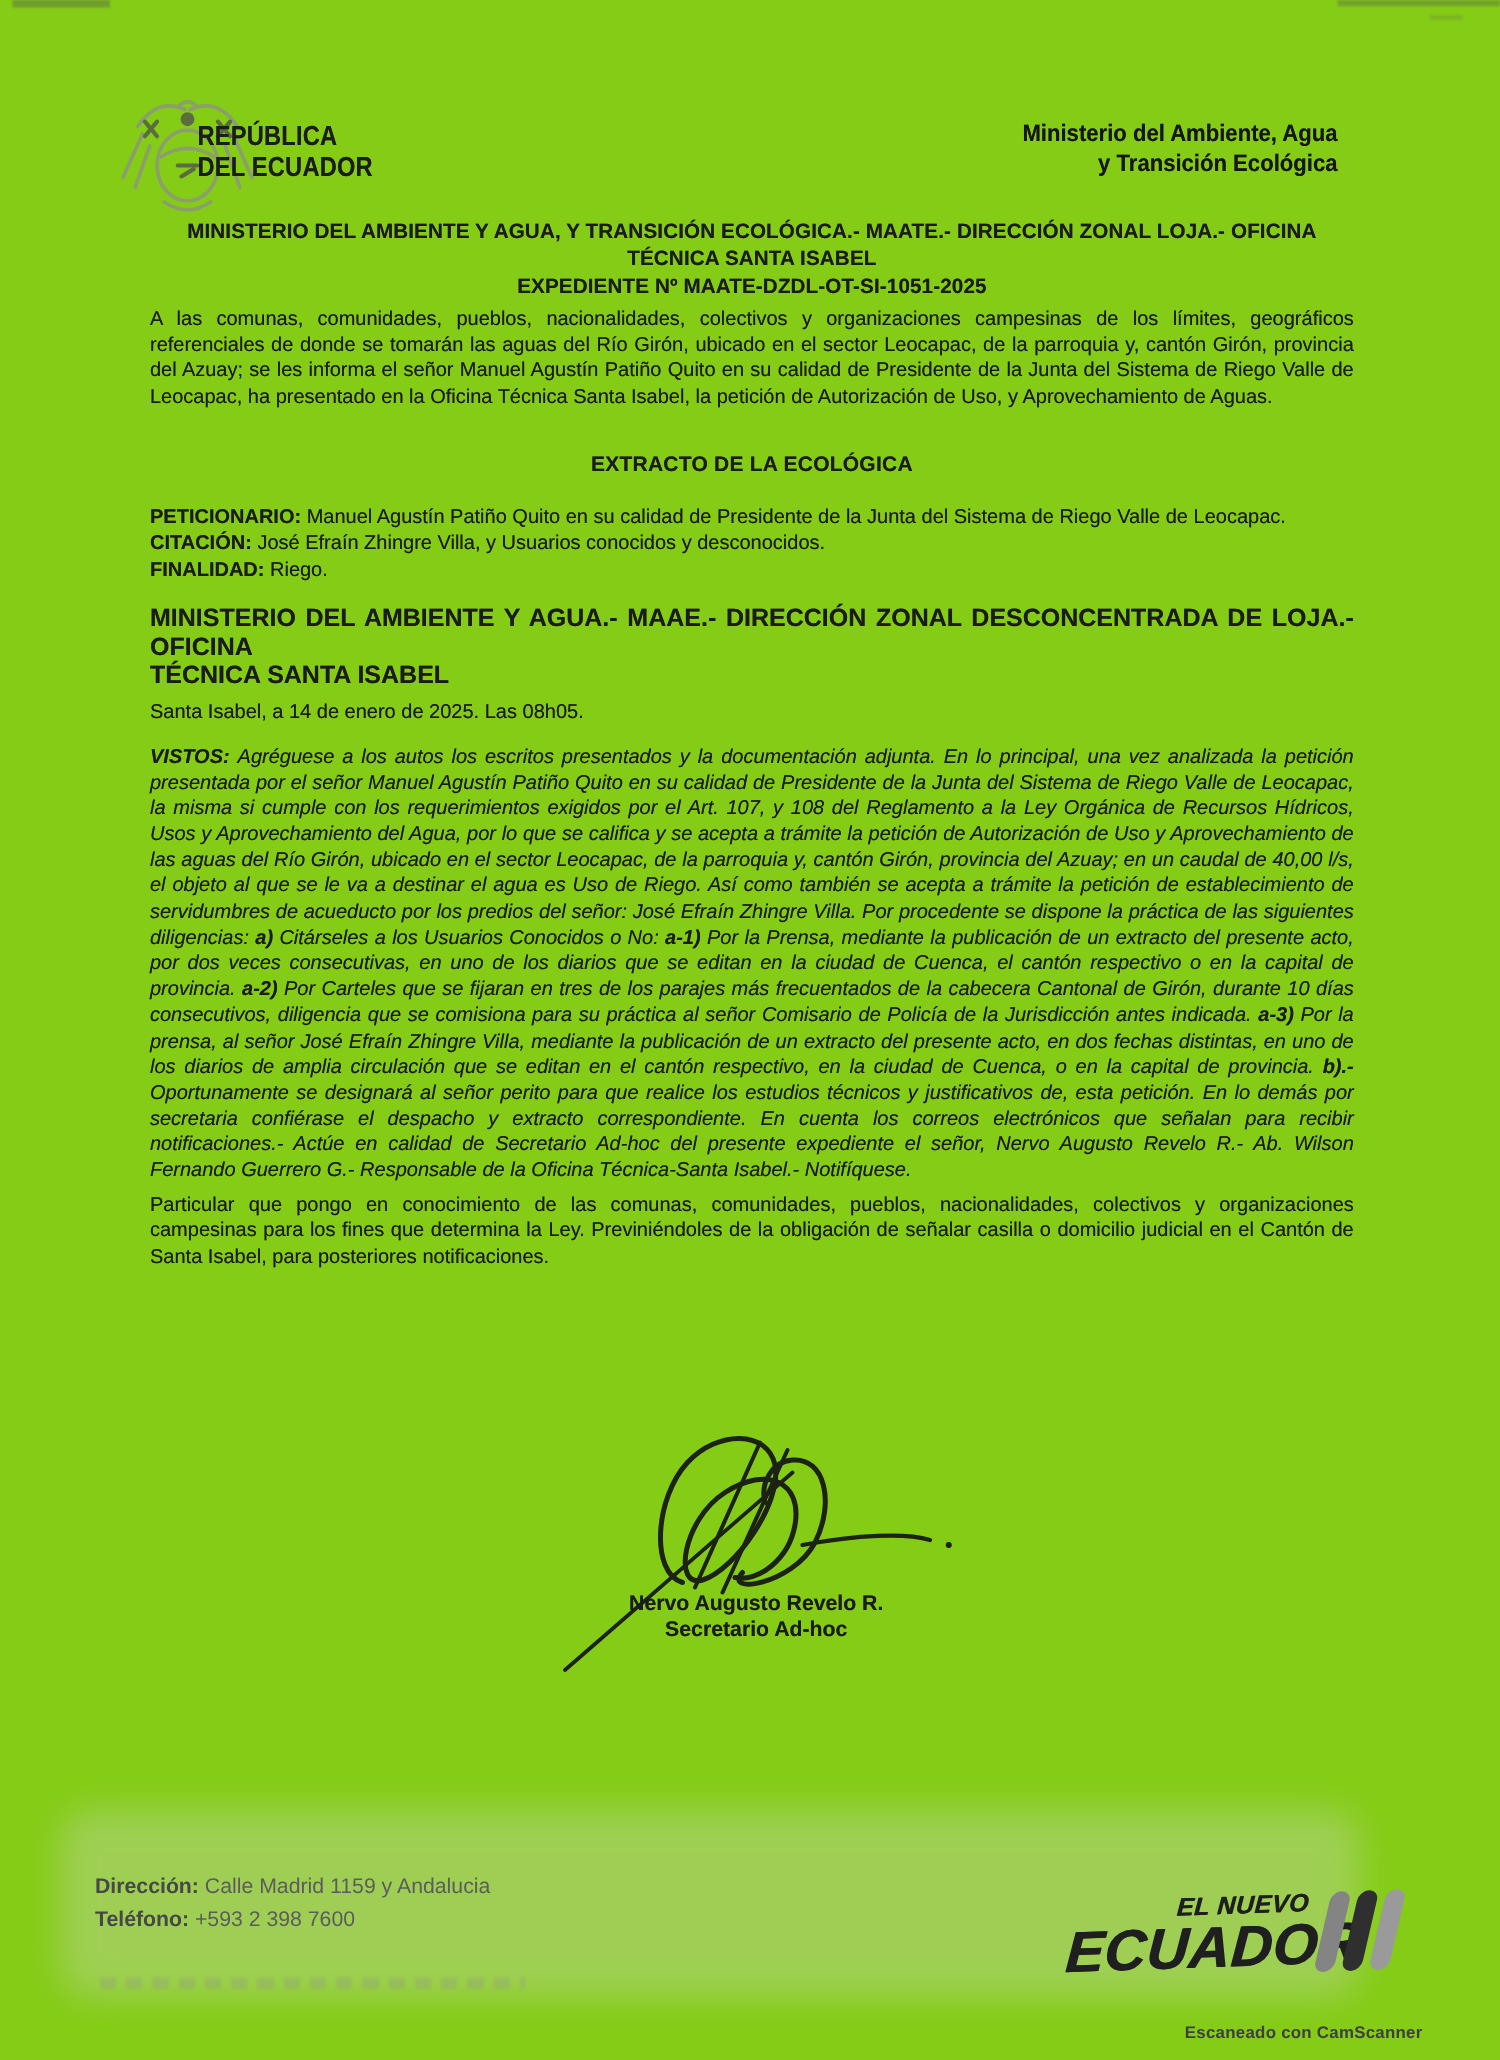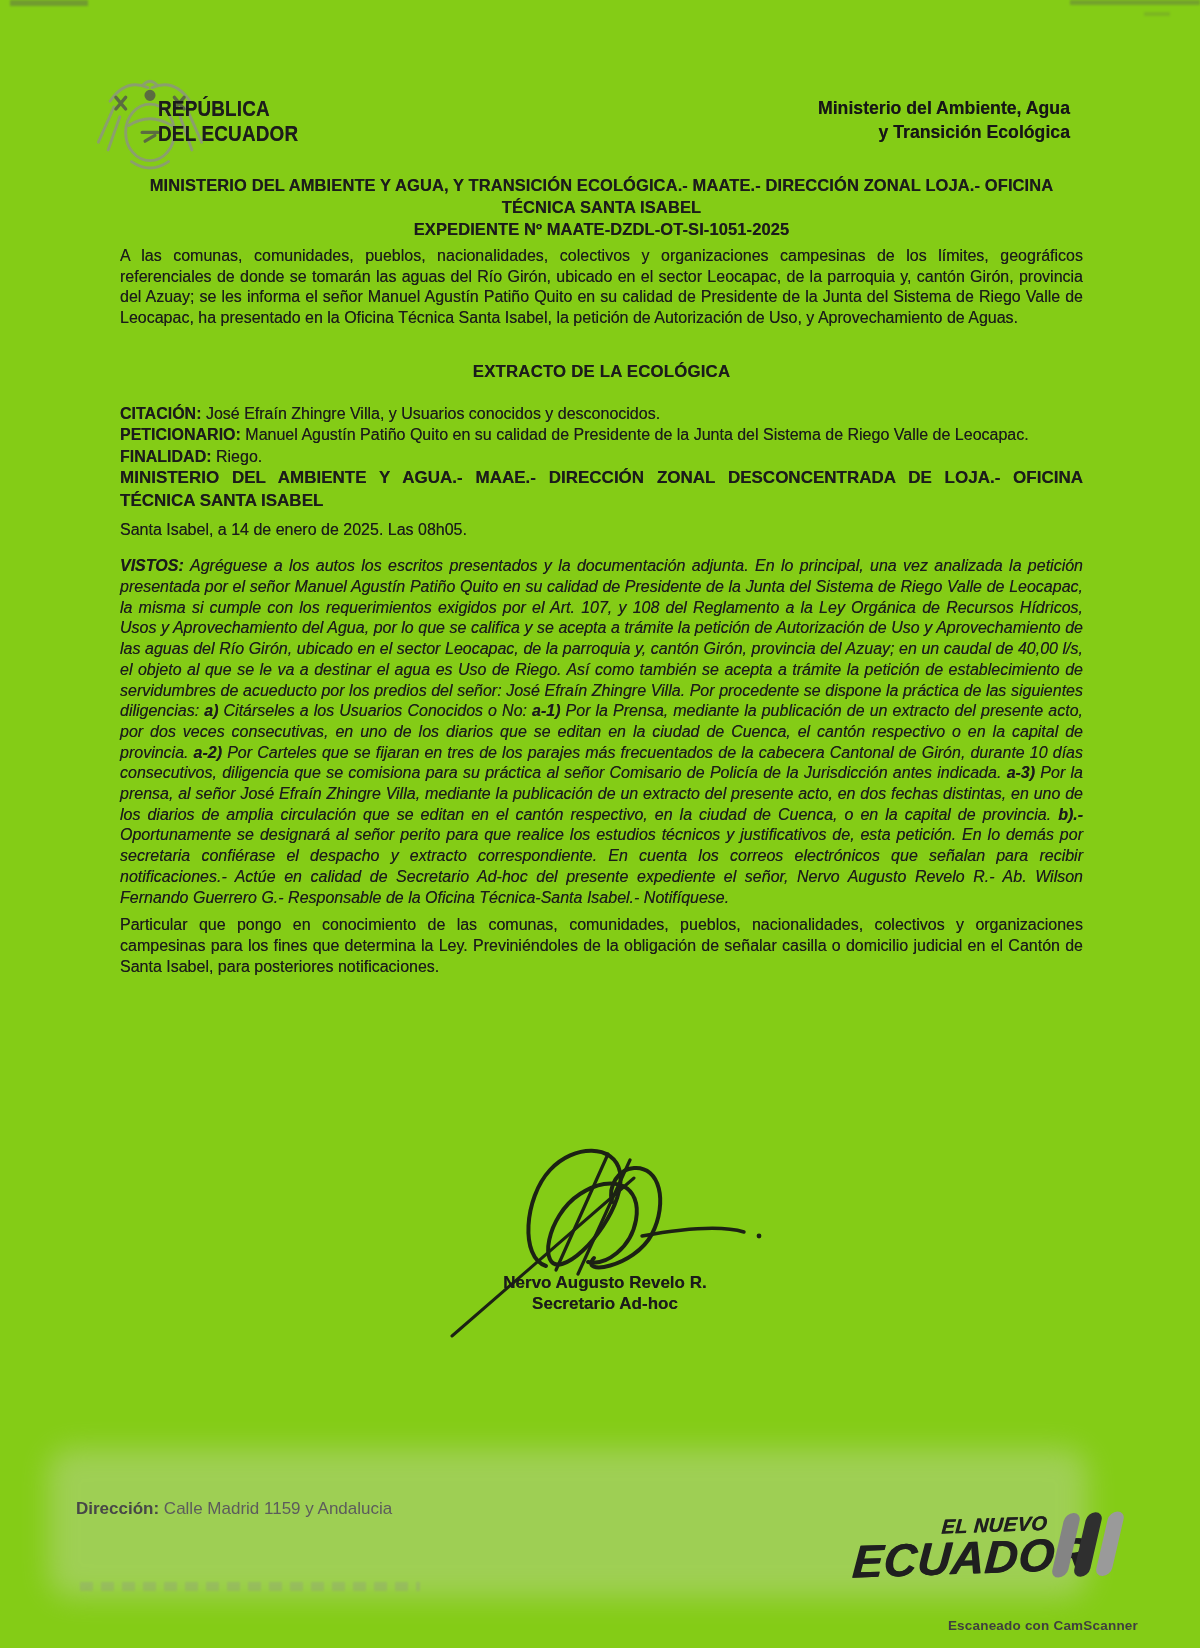--- a/index.html
+++ b/index.html
@@ -25,21 +25,21 @@
             transform-origin:right top;color:#161616;}
 
   
   .content{position:absolute;left:120px;top:174px;width:963px;}
   .doc-title{font-weight:bold;font-size:16.5px;line-height:22px;text-align:center;letter-spacing:.1px;}
   .para{font-size:16px;line-height:20.7px;text-align:justify;margin:0;}
   .intro{margin-top:6px;}
   .extract-heading{margin-top:33px;font-weight:bold;font-size:16.8px;text-align:center;letter-spacing:.2px;}
   .extract{margin-top:21px;}
   .extract-item{font-size:16px;line-height:21.5px;text-align:justify;margin:0;}
-  .section-heading{font-weight:bold;font-size:17px;line-height:22.5px;}
+  .section-heading{margin-top:17px;font-weight:bold;font-size:20px;line-height:22.5px;}
   .section-heading .j{text-align:justify;text-align-last:justify;}
   .date-line{margin-top:8px;font-size:16px;line-height:20px;}
   .vistos{margin-top:2px;font-style:italic;}
   .closing{margin-top:7px;}
 
   
   .sig-svg{position:absolute;left:428px;top:1138px;filter:blur(.3px);opacity:.92;pointer-events:none;}
   .sig-block{position:absolute;left:440px;top:1272px;width:330px;text-align:center;
              font-weight:bold;font-size:17px;line-height:21px;}
 
@@ -115,22 +115,22 @@
       <div>MINISTERIO DEL AMBIENTE Y AGUA, Y TRANSICIÓN ECOLÓGICA.- MAATE.- DIRECCIÓN ZONAL LOJA.- OFICINA</div>
       <div>TÉCNICA SANTA ISABEL</div>
       <div>EXPEDIENTE Nº MAATE-DZDL-OT-SI-1051-2025</div>
     </div>
 
     <p class="para intro ink">A las comunas, comunidades, pueblos, nacionalidades, colectivos y organizaciones campesinas de los límites, geográficos referenciales de donde se tomarán las aguas del Río Girón, ubicado en el sector Leocapac, de la parroquia y, cantón Girón, provincia del Azuay; se les informa el señor Manuel Agustín Patiño Quito en su calidad de Presidente de la Junta del Sistema de Riego Valle de Leocapac, ha presentado en la Oficina Técnica Santa Isabel, la petición de Autorización de Uso, y Aprovechamiento de Aguas.</p>
 
     <div class="extract-heading ink">EXTRACTO DE LA ECOLÓGICA</div>
 
     <div class="extract">
+      <p class="extract-item ink"><b>PETICIONARIO:</b><span> Manuel Agustín Patiño Quito en su calidad de Presidente de la Junta del Sistema de Riego Valle de Leocapac.</span></p>
       <p class="extract-item ink"><b>CITACIÓN:</b><span> José Efraín Zhingre Villa, y Usuarios conocidos y desconocidos.</span></p>
-      <p class="extract-item ink"><b>PETICIONARIO:</b><span> Manuel Agustín Patiño Quito en su calidad de Presidente de la Junta del Sistema de Riego Valle de Leocapac.</span></p>
       <p class="extract-item ink"><b>FINALIDAD:</b><span> Riego.</span></p>
     </div>
 
     <div class="section-heading ink">
       <div class="j">MINISTERIO DEL AMBIENTE Y AGUA.- MAAE.- DIRECCIÓN ZONAL DESCONCENTRADA DE LOJA.- OFICINA</div>
       <div>TÉCNICA SANTA ISABEL</div>
     </div>
 
     <p class="date-line ink">Santa Isabel, a 14 de enero de 2025. Las 08h05.</p>
 
@@ -150,20 +150,21 @@
       <circle cx="331" cy="98" r="2.4" fill="#141414" stroke="none"></circle>
     </g>
   </svg>
   <div class="sig-block ink">
     <div>Nervo Augusto Revelo R.</div>
     <div>Secretario Ad-hoc</div>
   </div>
 
   <div class="footer-info">
     <div><b>Dirección:</b><span> Calle Madrid 1159 y Andalucia</span></div>
+    <div><b>Teléfono:</b><span> +593 2 398 7600</span></div>
   </div>
   <div class="footer-ghost-line"></div>
 
   <div class="logo">
     <div class="logo-text">
       <span class="logo-top">EL NUEVO</span>
       <span class="logo-main">ECUADOR</span>
     </div>
     <div class="stripes">
       <div class="stripe stripe1"></div>

